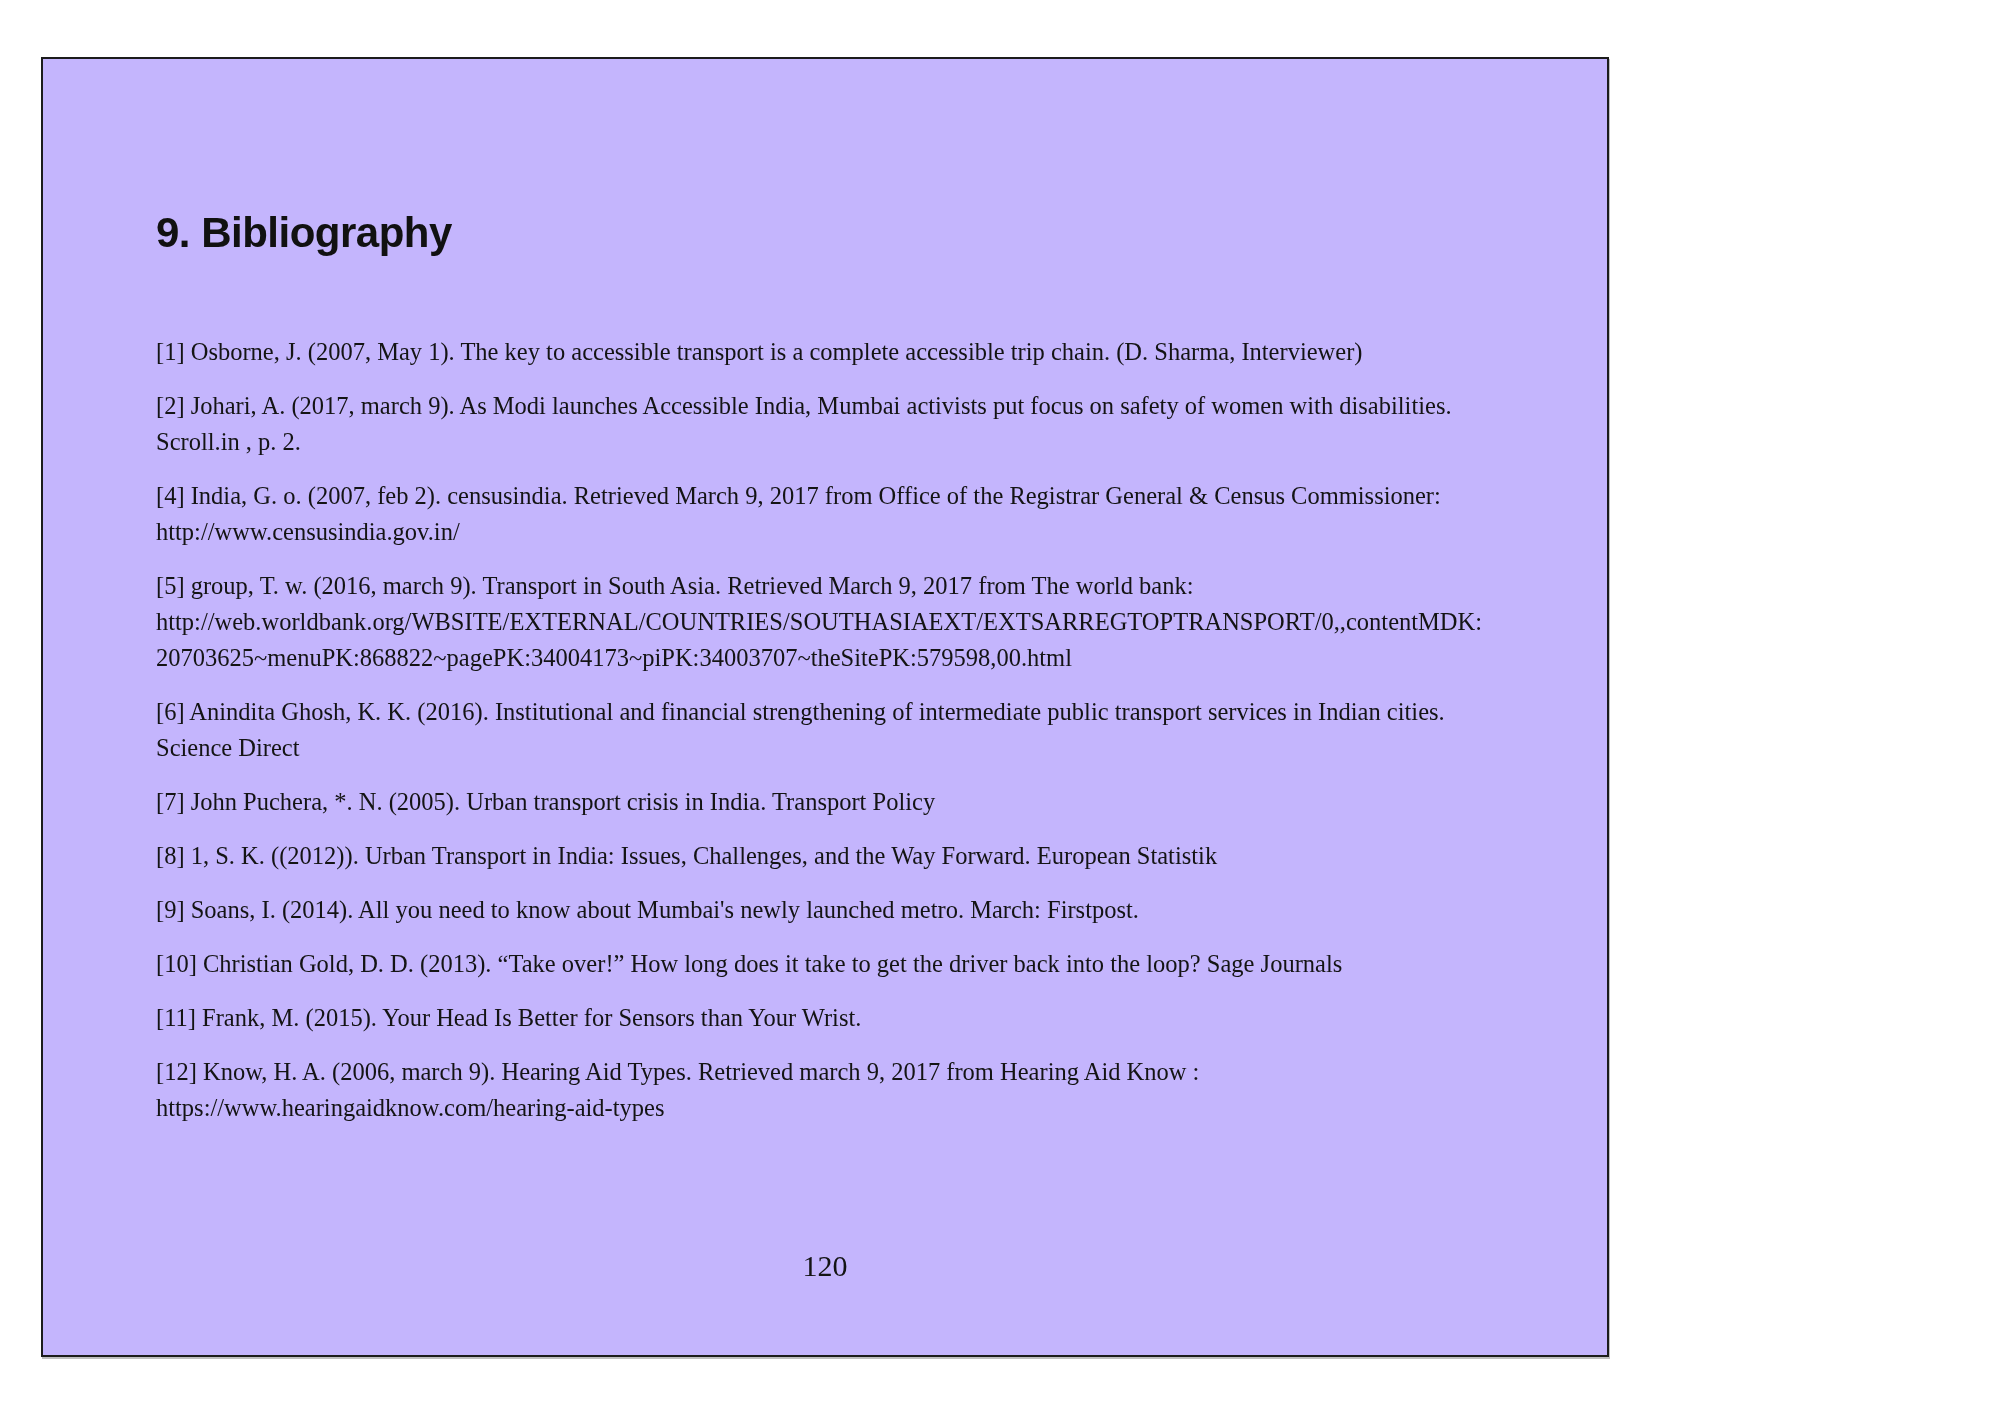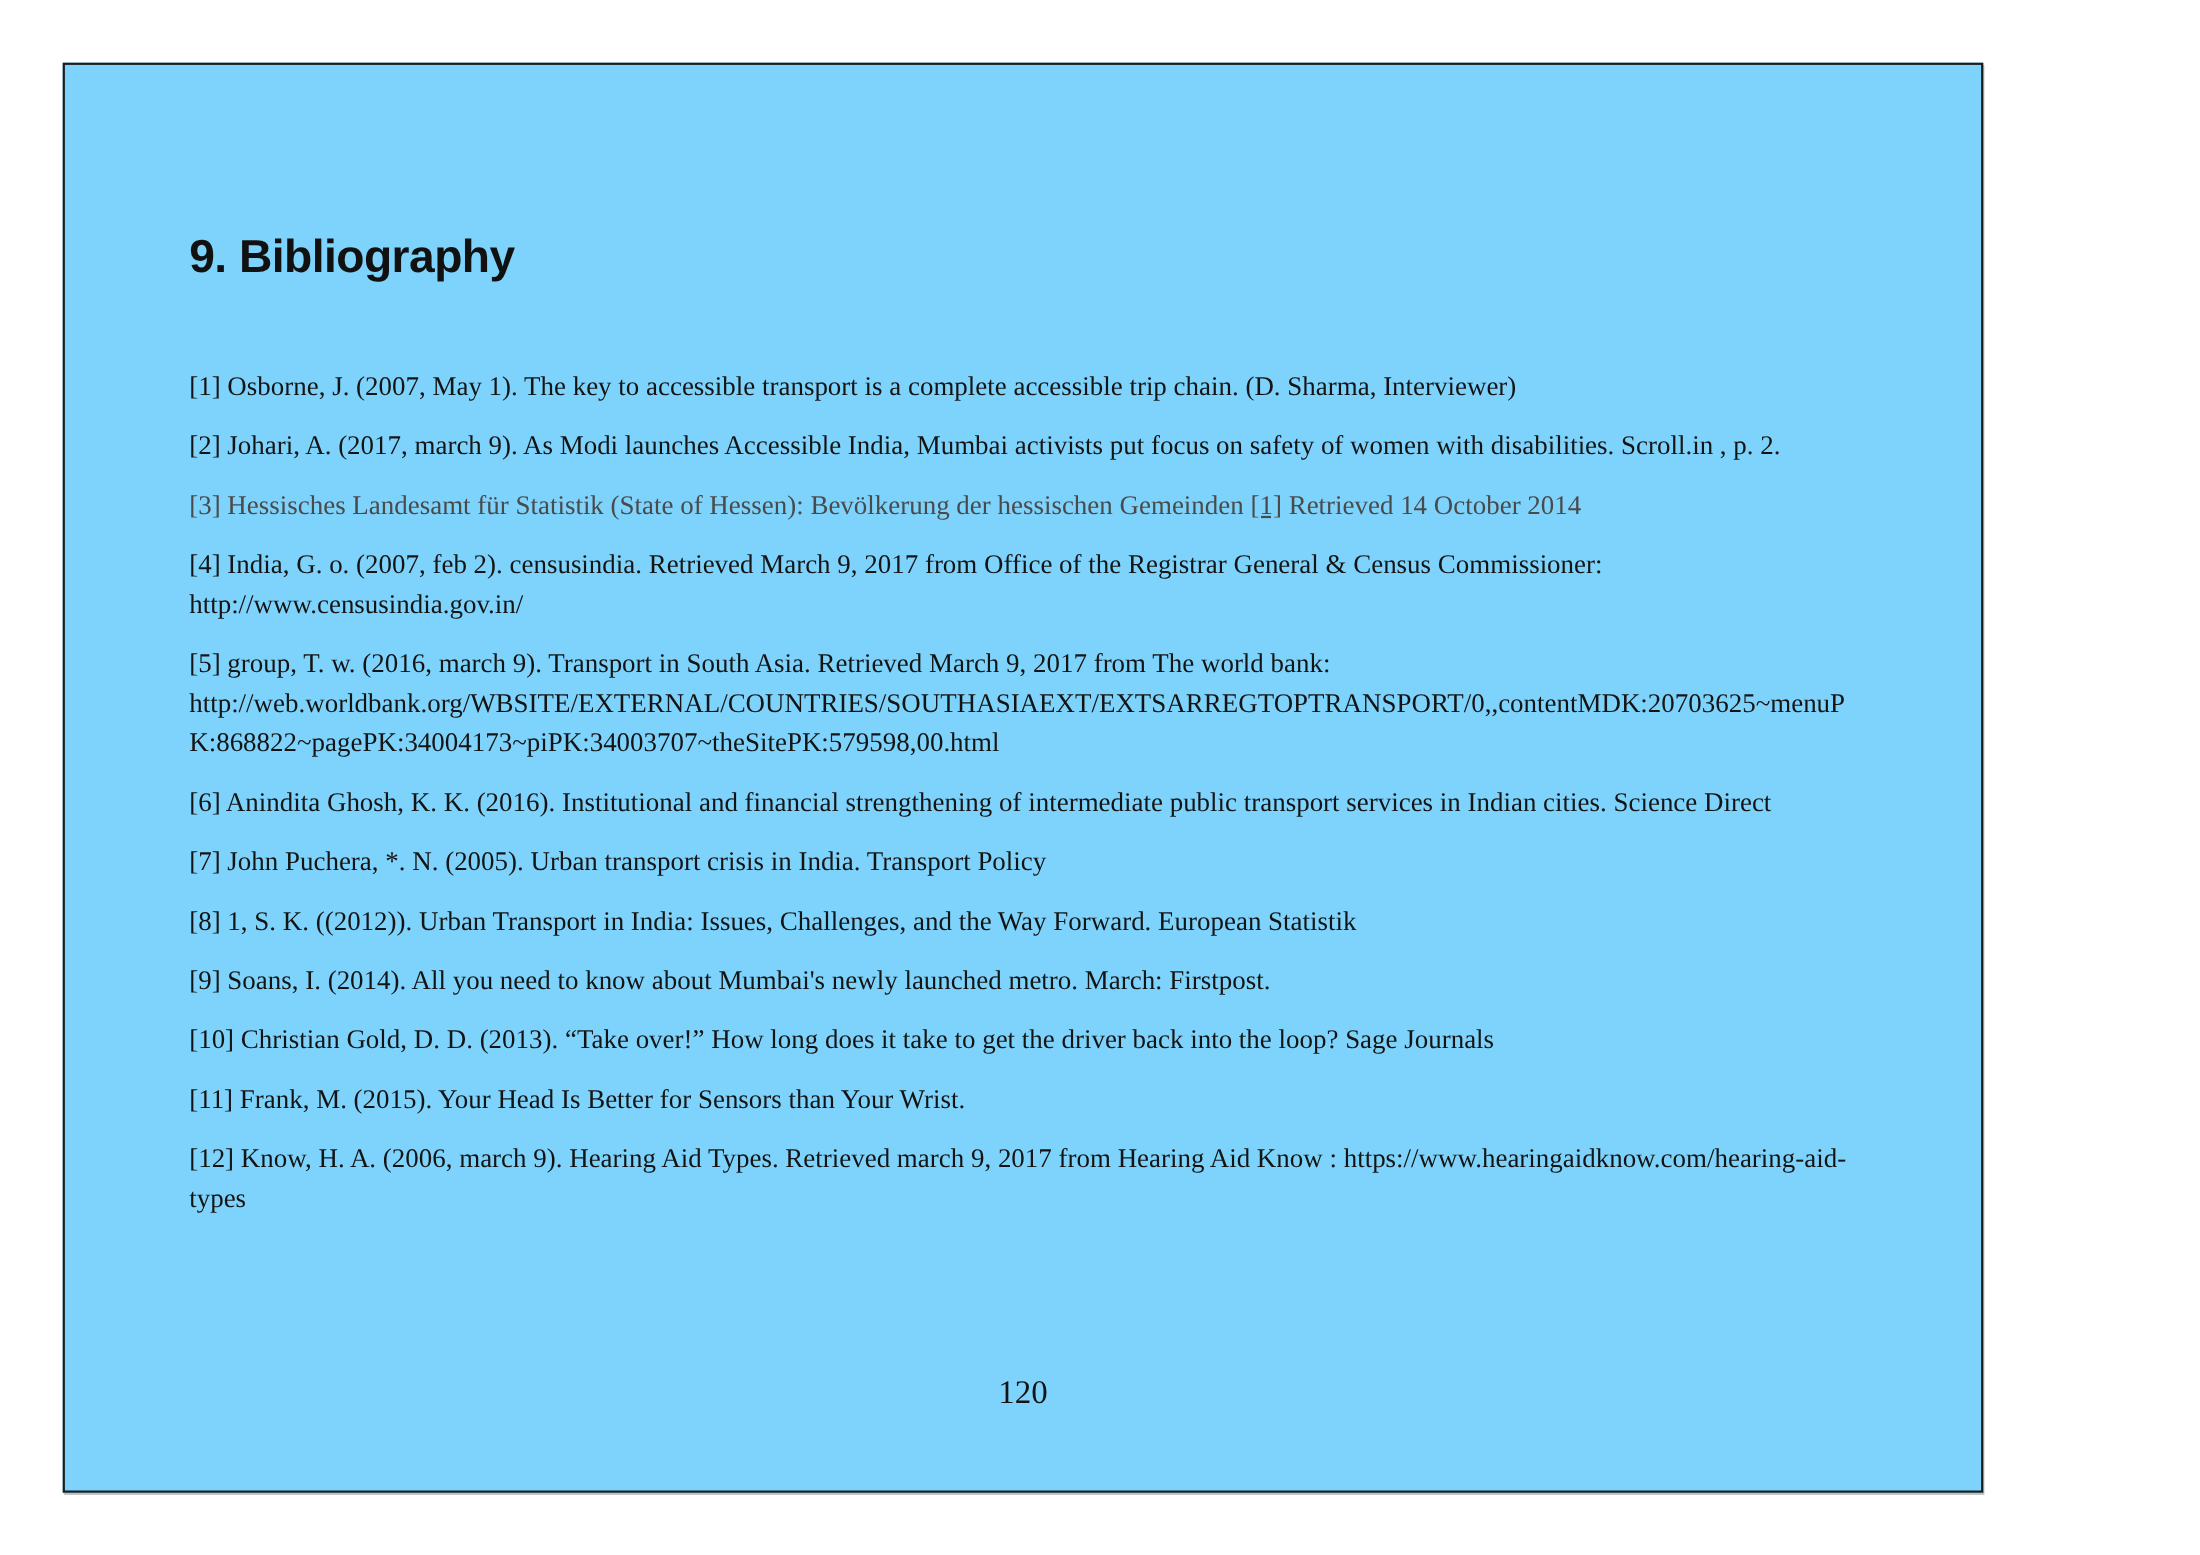--- a/index.html
+++ b/index.html
@@ -9,27 +9,27 @@
   }
   body {
     width: 2000px;
     height: 1414px;
     position: relative;
     font-family: "Liberation Serif", serif;
     color: var(--text-color, #141414);
   }
   .page-frame {
     position: absolute;
-    left: 57px;
+    left: 41px;
     top: 57px;
-    width: 1746px;
+    width: 1568px;
     height: 1300px;
     box-sizing: border-box;
     border: 2px solid #1c1c1c;
-    background: #7dd3fc;
+    background: #c4b5fd;
     box-shadow: 1px 2px 0 rgba(0,0,0,0.25);
   }
   .content {
     padding: 150px 113px 0 113px;
   }
   .page-title {
     font-family: "Liberation Sans", sans-serif;
     font-weight: 700;
     font-size: 42px;
     line-height: 48px;
@@ -65,21 +65,20 @@
 </style>
 </head>
 <body style="--text-color: #141414; --muted-color: #4a4a4a;">
 
 <div class="page-frame">
   <div class="content">
     <h1 class="page-title">9. Bibliography</h1>
     <div class="references-list">
         <p class="ref"><span>[1] Osborne, J. (2007, May 1). The key to accessible transport is a complete accessible trip chain. (D. Sharma, Interviewer)</span></p>
         <p class="ref"><span>[2] Johari, A. (2017, march 9). As Modi launches Accessible India, Mumbai activists put focus on safety of women with disabilities. </span><span class="it">Scroll.in</span><span> , p. 2.</span></p>
-        <p class="ref muted"><span>[3] Hessisches Landesamt für Statistik (State of Hessen): Bevölkerung der hessischen Gemeinden </span><span class="ul">[1]</span><span> Retrieved 14 October 2014</span></p>
         <p class="ref"><span>[4] India, G. o. (2007, feb 2). </span><span class="it">censusindia</span><span>. Retrieved March 9, 2017 from Office of the Registrar General &amp; Census Commissioner: http://www.censusindia.gov.in/</span></p>
         <p class="ref"><span>[5] group, T. w. (2016, march 9). </span><span class="it">Transport in South Asia</span><span>. Retrieved March 9, 2017 from The world bank: http://web.worldbank.org/WBSITE/EXTERNAL/COUNTRIES/SOUTHASIAEXT/EXTSARREGTOPTRANSPORT/0,,contentMDK:20703625~menuPK:868822~pagePK:34004173~piPK:34003707~theSitePK:579598,00.html</span></p>
         <p class="ref"><span>[6] Anindita Ghosh, K. K. (2016). Institutional and financial strengthening of intermediate public transport services in Indian cities. </span><span class="it">Science Direct</span></p>
         <p class="ref"><span>[7] John Puchera, *. N. (2005). Urban transport crisis in India. </span><span class="it">Transport Policy</span></p>
         <p class="ref"><span>[8] 1, S. K. ((2012)). Urban Transport in India: Issues, Challenges, and the Way Forward. </span><span class="it">European Statistik</span></p>
         <p class="ref"><span>[9] Soans, I. (2014). </span><span class="it">All you need to know about Mumbai's newly launched metro</span><span>. March: Firstpost.</span></p>
         <p class="ref"><span>[10] Christian Gold, D. D. (2013). “Take over!” How long does it take to get the driver back into the loop? </span><span class="it">Sage Journals</span></p>
         <p class="ref"><span>[11] Frank, M. (2015). </span><span class="it">Your Head Is Better for Sensors than Your Wrist.</span></p>
         <p class="ref"><span>[12] Know, H. A. (2006, march 9). </span><span class="it">Hearing Aid Types</span><span>. Retrieved march 9, 2017 from Hearing Aid Know : https://www.hearingaidknow.com/hearing-aid-types</span></p>
       </div>

